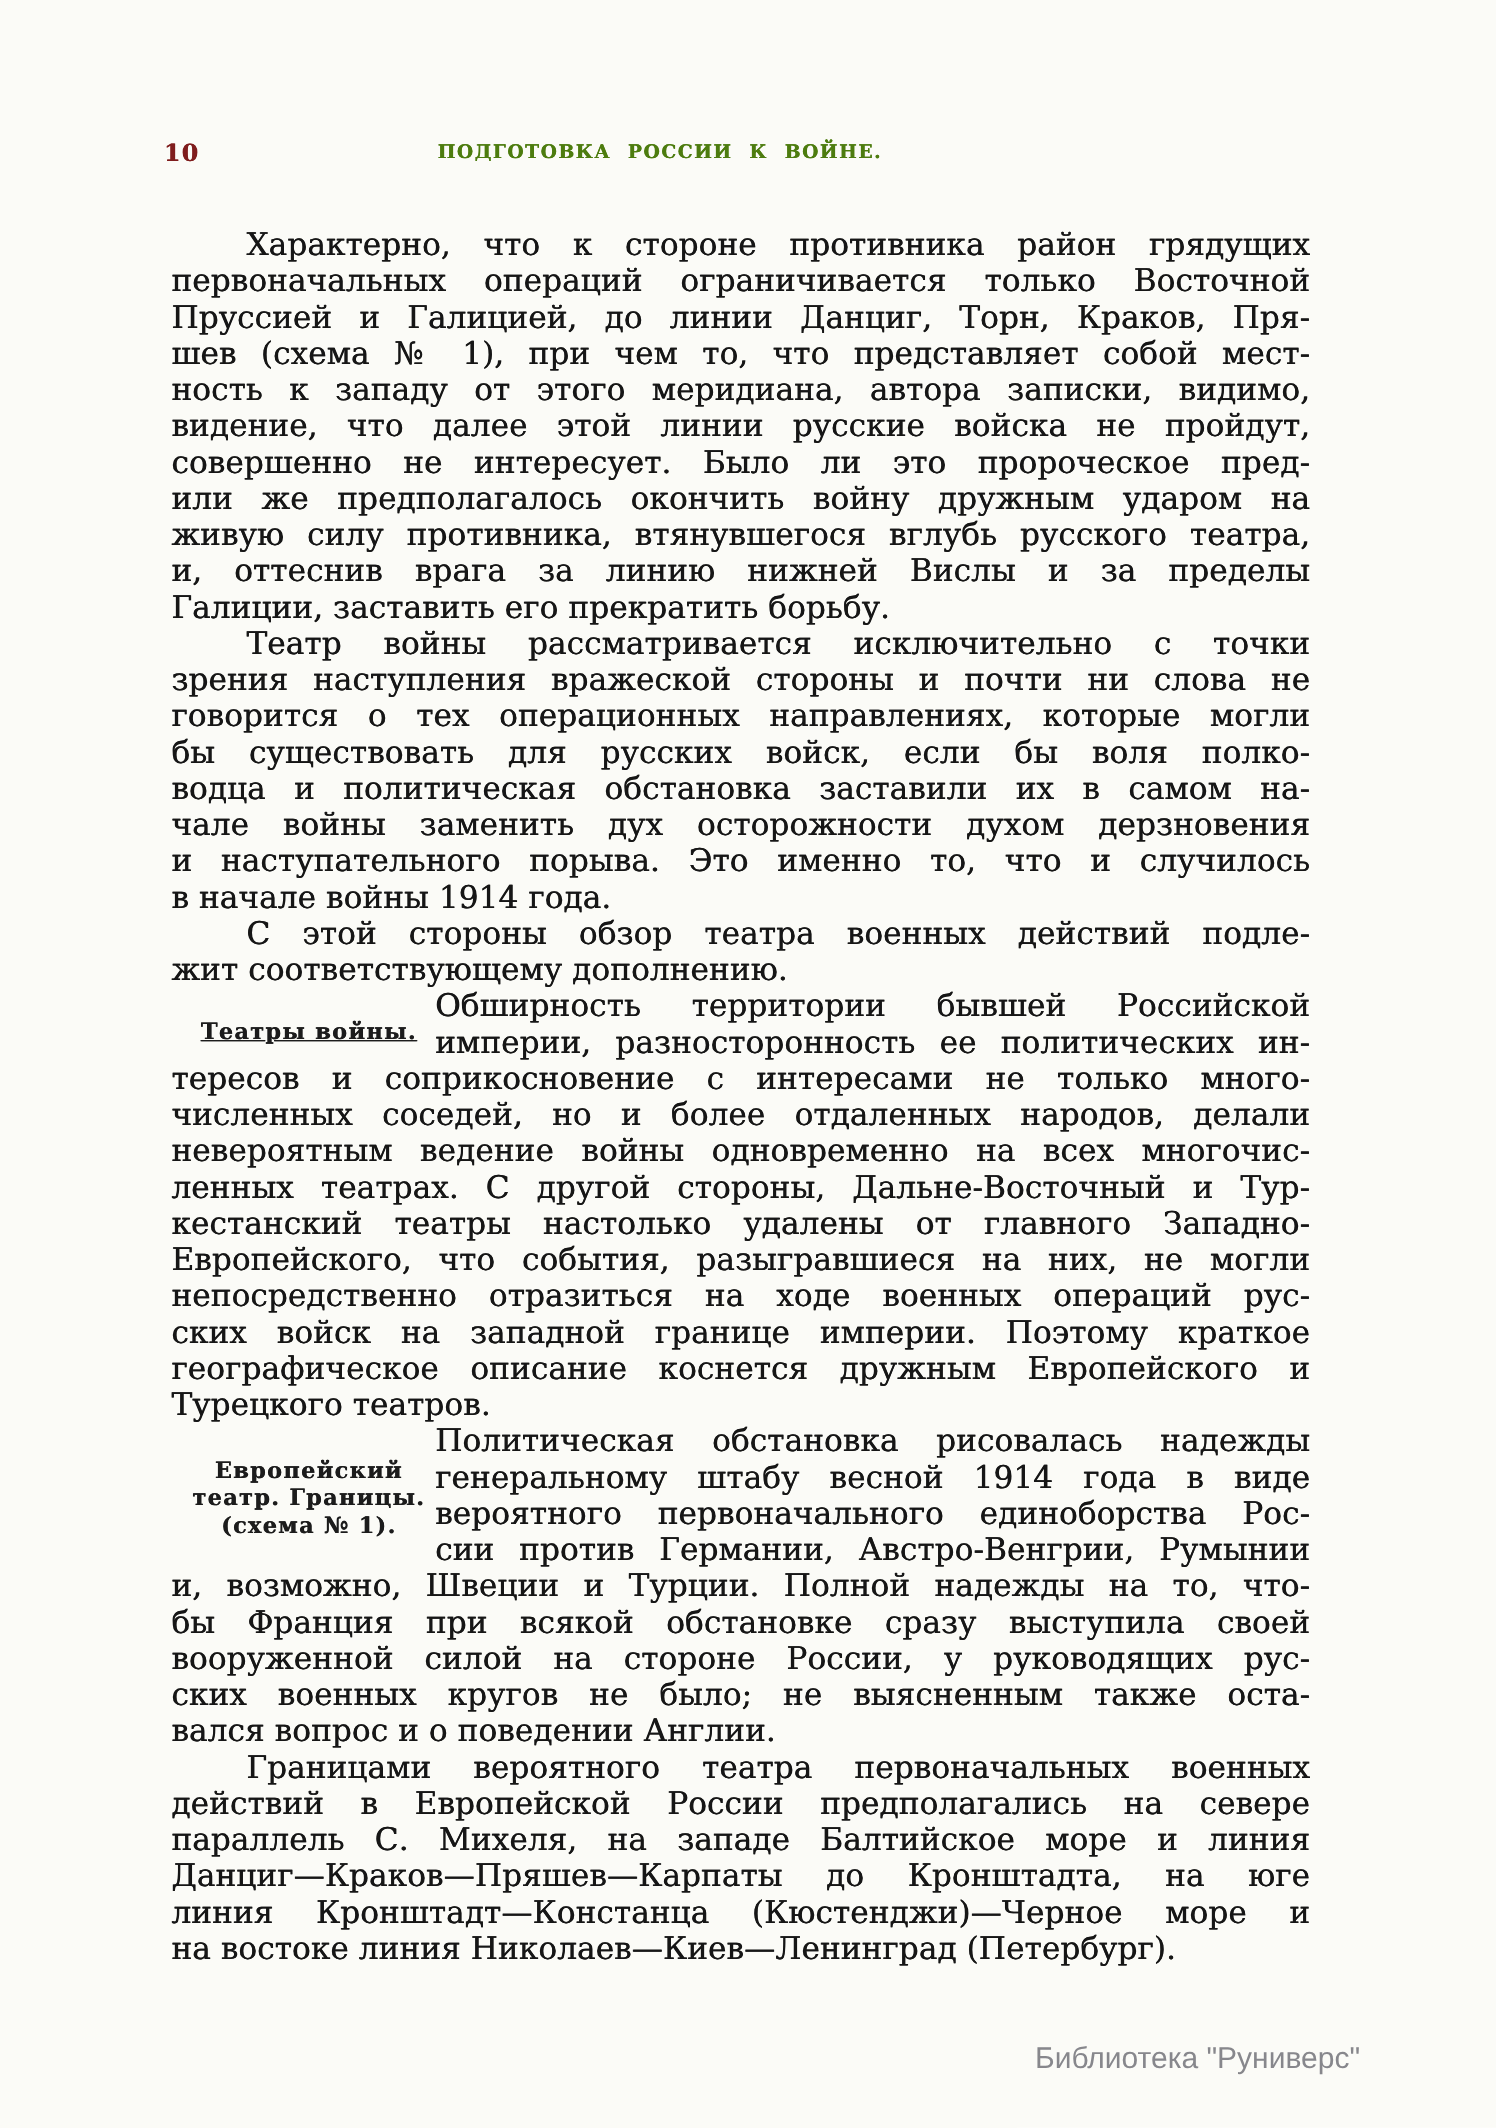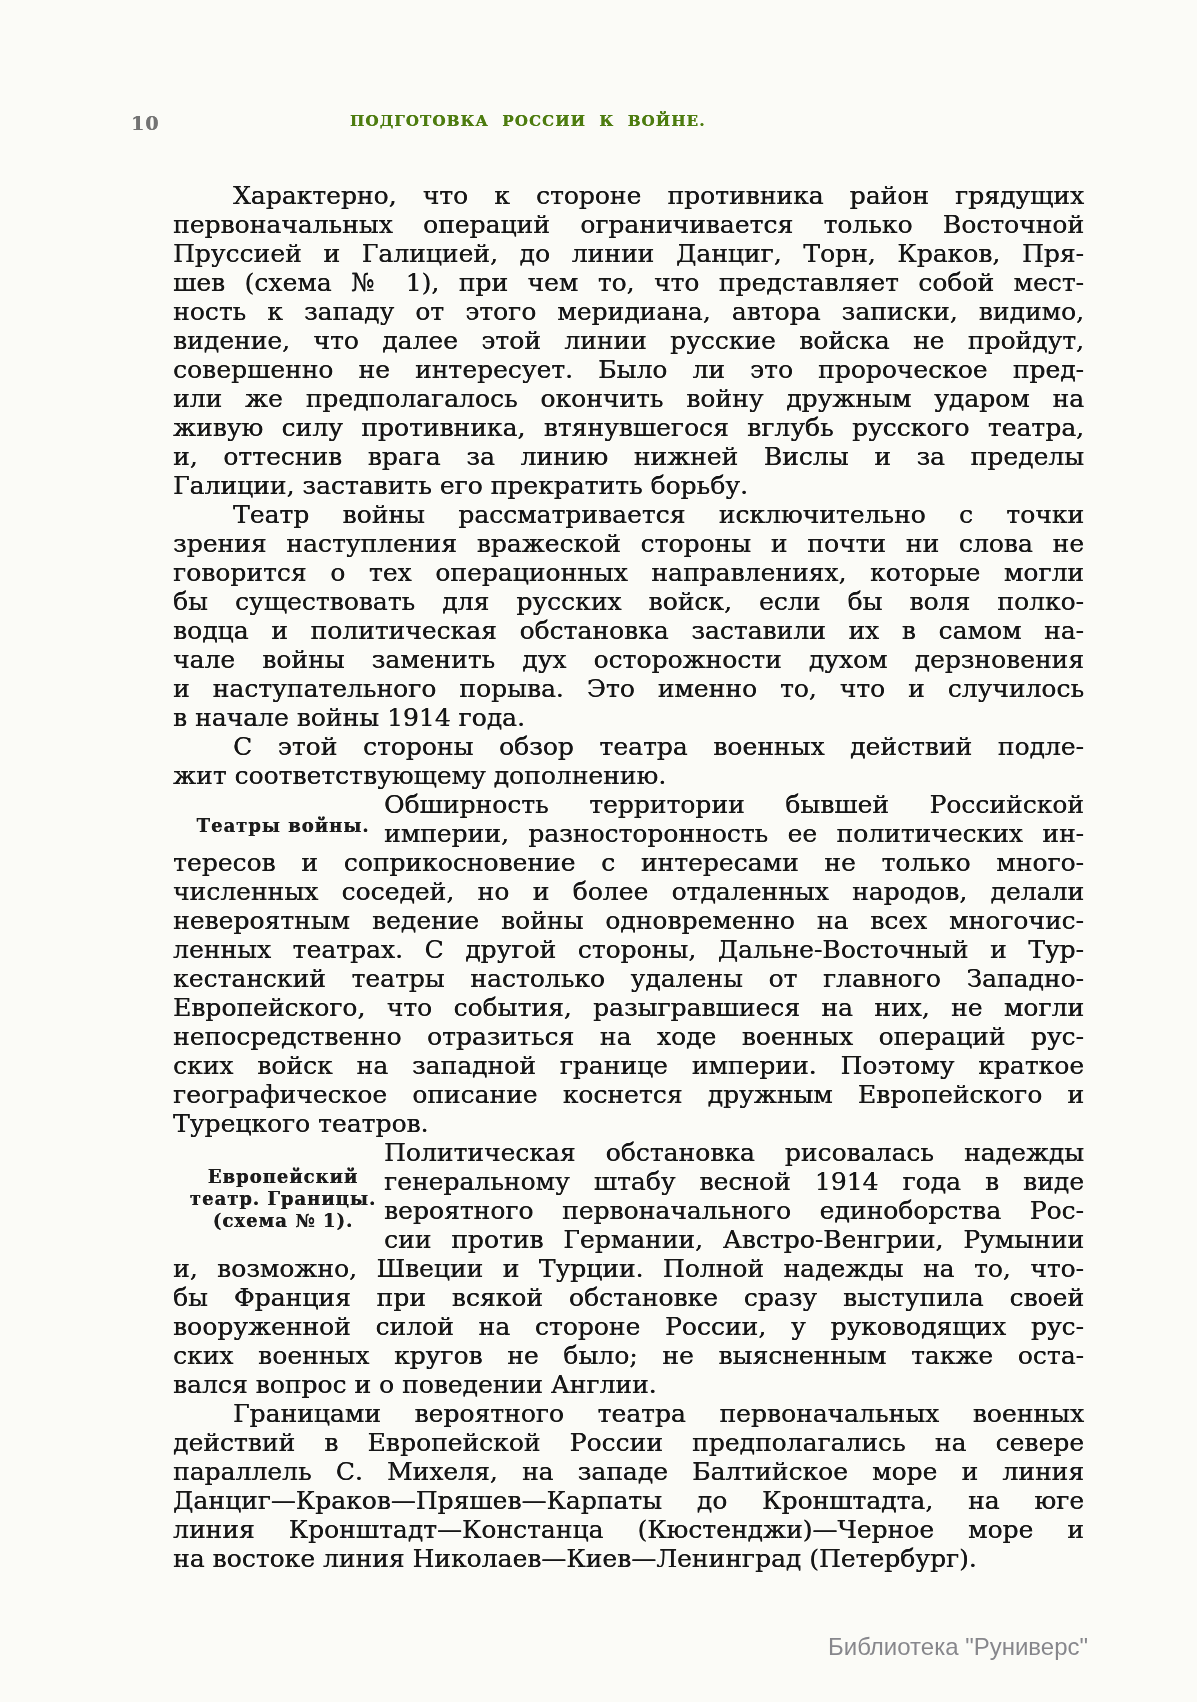--- a/index.html
+++ b/index.html
@@ -7,33 +7,33 @@
     position:relative;
     width:1197px;height:1702px;
     background:#fbfbf7;
     font-family:"DejaVu Serif", serif;
     color:#161616;
     overflow:hidden;
   }
   .page-number{
     position:absolute;left:131px;top:112px;
     font-size:19px;font-weight:700;letter-spacing:1px;
-    color:#737373;
+    color:#7f1d1d;
     text-shadow:0.3px 0 currentColor;
   }
   .running-header{
     position:absolute;left:350px;top:112px;width:252px;
     font-size:15px;font-weight:700;
     letter-spacing:1.2px;word-spacing:7px;
     white-space:nowrap;
     color:#4d7c0f;
     text-shadow:0.3px 0 currentColor;
   }
   .column{
-    position:absolute;left:137px;top:181px;width:911px;margin-left:36px;
+    position:absolute;left:137px;top:181px;width:911px;
   }
   .para{position:relative;margin:0;padding:0;}
   .line{
     height:29px;line-height:29px;
     font-size:25px;
     text-align:justify;
     text-align-last:justify;
     white-space:normal;
     text-shadow:0.3px 0 currentColor;
   }
@@ -86,21 +86,21 @@
         <div class="line">водца и политическая обстановка заставили их в самом на-</div>
         <div class="line">чале войны заменить дух осторожности духом дерзновения</div>
         <div class="line">и наступательного порыва. Это именно то, что и случилось</div>
         <div class="line lastline">в начале войны 1914 года.</div>
       </div>
       <div class="para">
         <div class="line indent">С этой стороны обзор театра военных действий подле-</div>
         <div class="line lastline">жит соответствующему дополнению.</div>
       </div>
       <div class="para">
-        <div class="note" style="top: 25px;">
+        <div class="note" style="top: 25px; text-decoration: underline;">
           <div>Театры войны.</div>
         </div>
         <div class="line hang">Обширность территории бывшей Российской</div>
         <div class="line hang">империи, разносторонность ее политических ин-</div>
         <div class="line">тересов и соприкосновение с интересами не только много-</div>
         <div class="line">численных соседей, но и более отдаленных народов, делали</div>
         <div class="line">невероятным ведение войны одновременно на всех многочис-</div>
         <div class="line">ленных театрах. С другой стороны, Дальне-Восточный и Тур-</div>
         <div class="line">кестанский театры настолько удалены от главного Западно-</div>
         <div class="line">Европейского, что события, разыгравшиеся на них, не могли</div>

